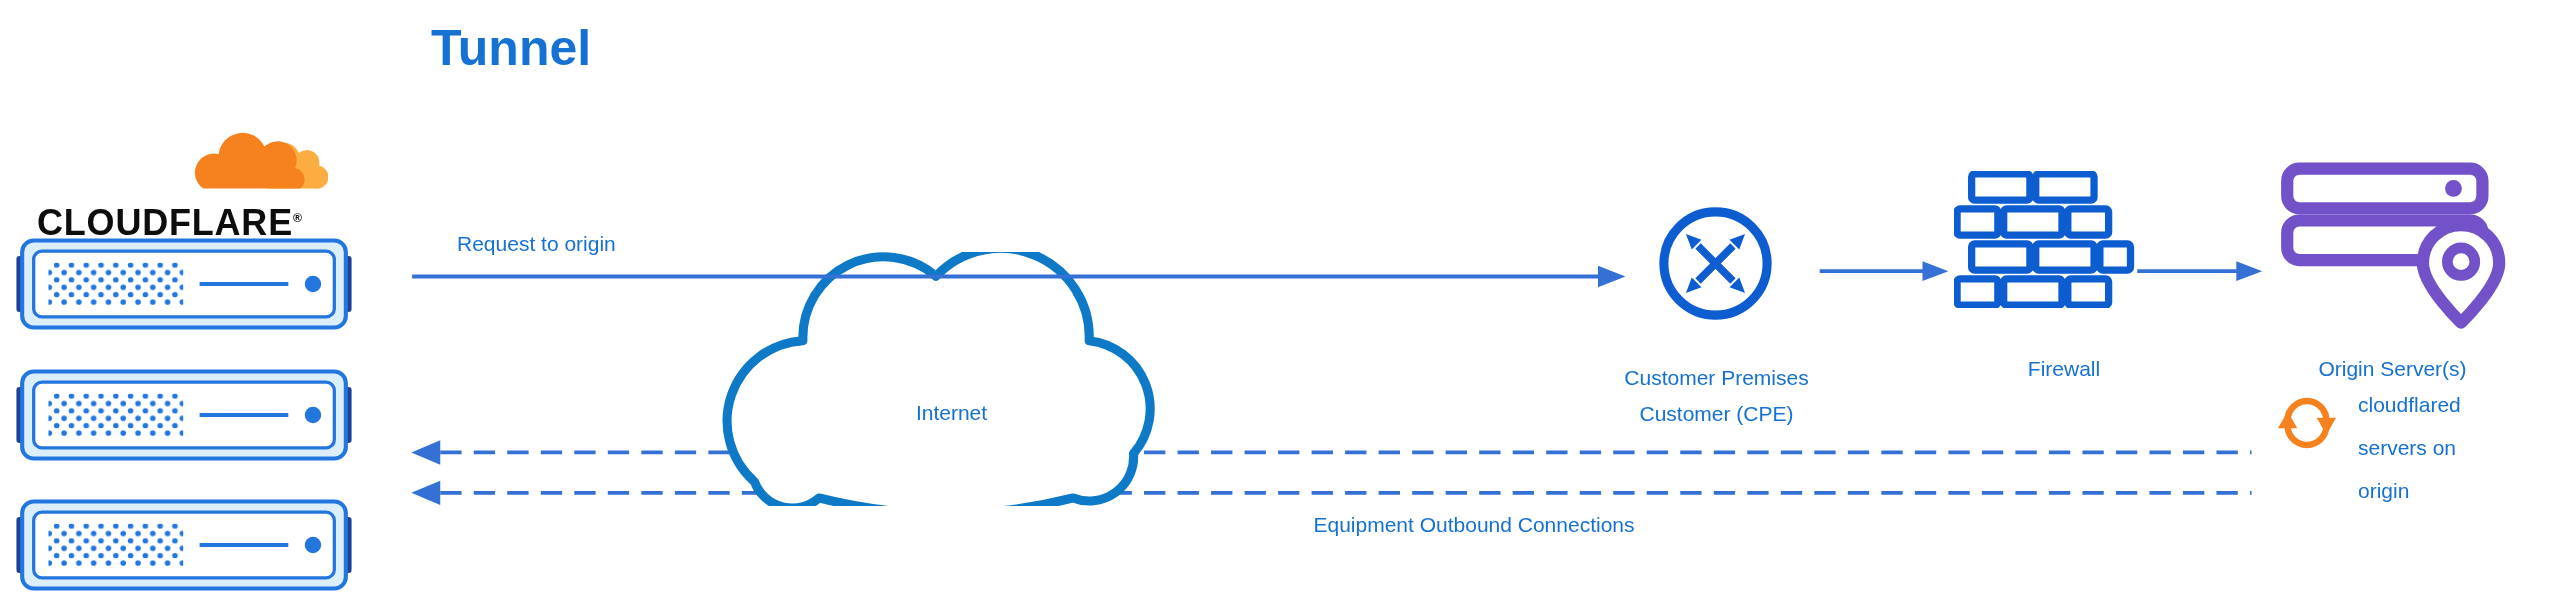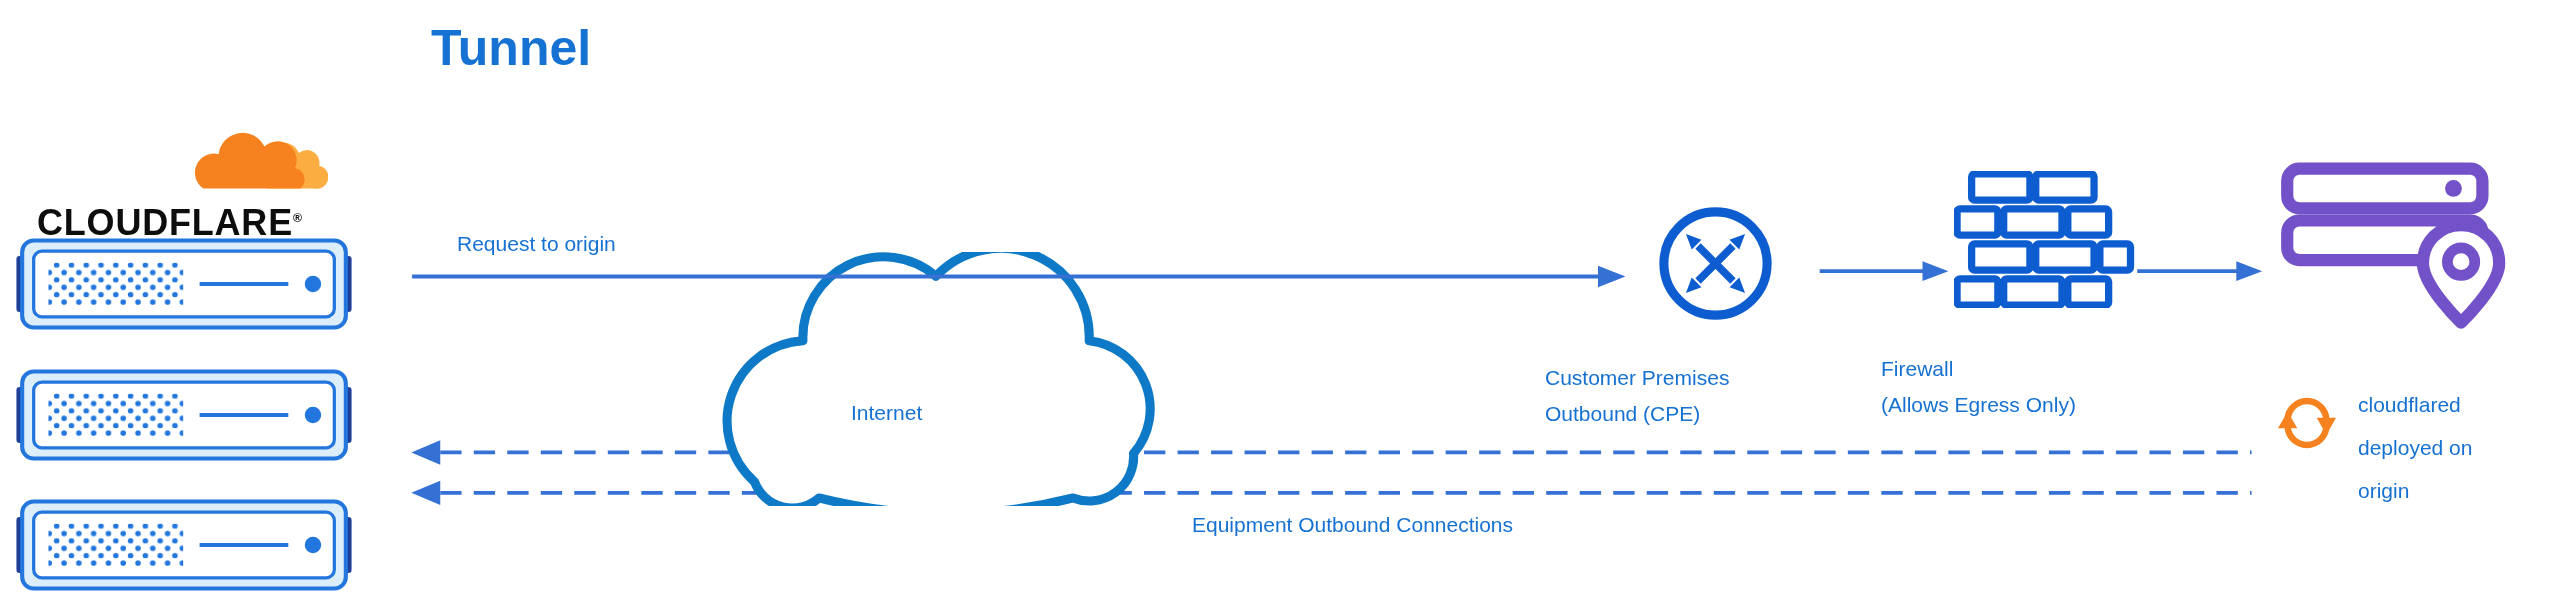--- a/index.html
+++ b/index.html
@@ -13,21 +13,21 @@
     --purple:#7352c9;
     --orange:#f6821f;
     --orange-light:#fbad41;
     --logo-black:#0d0d0d;
   }
   html,body{margin:0;padding:0;background:#fff;}
   #canvas{position:relative;width:2576px;height:617px;background:#fff;overflow:hidden;
           font-family:"Liberation Sans",sans-serif;margin-top:16px;}
   .abs{position:absolute;}
   .lbl{position:absolute;color:var(--text-blue);font-size:21px;line-height:36px;white-space:nowrap;}
-  .center{}
+  .center{text-align:center;}
   .title{position:absolute;left:431px;top:3px;color:var(--text-blue);font-size:50px;font-weight:600;}
   .wordmark{position:absolute;left:37px;top:186px;width:294px;text-align:left;
             color:var(--logo-black);font-size:36px;font-weight:800;letter-spacing:0.8px;white-space:nowrap;}
   .wordmark sup{font-size:12.2px;font-weight:700;vertical-align:super;}
   .server{position:absolute;width:338px;height:92px;}
   svg{display:block;}
   .cl-line{stroke:var(--line-blue);stroke-width:5;fill:none;}
   .cl-dash{stroke:var(--line-blue);stroke-width:5;fill:none;stroke-dasharray:28 16;}
   .cl-head{fill:var(--line-blue);stroke:none;}
 </style>
@@ -118,62 +118,62 @@
     <circle cx="85" cy="85" r="68" style="fill:#ffffff;stroke:var(--icon-blue);stroke-width:12"></circle>
     <line x1="62" y1="62" x2="108" y2="108" style="stroke:var(--icon-blue);stroke-width:10"></line>
     <line x1="108" y1="62" x2="62" y2="108" style="stroke:var(--icon-blue);stroke-width:10"></line>
     <polygon points="46,46 66.5,53.7 53.7,66.5" style="fill:var(--icon-blue)"></polygon>
     <polygon points="124,46 116.3,66.5 103.5,53.7" style="fill:var(--icon-blue)"></polygon>
     <polygon points="124,124 103.5,116.3 116.3,103.5" style="fill:var(--icon-blue)"></polygon>
     <polygon points="46,124 53.7,103.5 66.5,116.3" style="fill:var(--icon-blue)"></polygon>
   </svg>
   <div class="lbl center" style="left:1545px;top:344px;width:343px">
     <div>Customer Premises</div>
-    <div>Outbound (CPE)</div>
+    <div>Customer (CPE)</div>
   </div>
 
   <svg class="abs" style="left:1954px;top:155px" width="181" height="137" viewBox="0 0 124 94">
     <g style="fill:#ffffff;stroke:var(--icon-blue);stroke-width:5">
       <rect x="12" y="2" width="40" height="18" rx="2"></rect>
       <rect x="56" y="2" width="40" height="18" rx="2"></rect>
       <rect x="2" y="26" width="28" height="18" rx="2"></rect>
       <rect x="34" y="26" width="40" height="18" rx="2"></rect>
       <rect x="78" y="26" width="28" height="18" rx="2"></rect>
       <rect x="12" y="50" width="40" height="18" rx="2"></rect>
       <rect x="56" y="50" width="40" height="18" rx="2"></rect>
       <rect x="100" y="50" width="21" height="18" rx="2"></rect>
       <rect x="2" y="74" width="28" height="18" rx="2"></rect>
       <rect x="34" y="74" width="40" height="18" rx="2"></rect>
       <rect x="78" y="74" width="28" height="18" rx="2"></rect>
     </g>
   </svg>
   <div class="lbl center" style="left:1881px;top:335px;width:366px">
     <div>Firewall</div>
-    <div>(Allows Egress Only)</div>
   </div>
 
   <svg class="abs" style="left:2281px;top:145px" width="229" height="183" viewBox="0 0 150 120">
     <rect x="4" y="5" width="128" height="26" rx="8" style="fill:#ffffff;stroke:var(--purple);stroke-width:8"></rect>
     <circle cx="113" cy="18" r="5.5" style="fill:var(--purple)"></circle>
     <rect x="4" y="39" width="128" height="26" rx="8" style="fill:#ffffff;stroke:var(--purple);stroke-width:8"></rect>
     <circle cx="113" cy="52" r="5.5" style="fill:var(--purple)"></circle>
     <g>
       <path d="M 118 42 C 132 42 143 53 143 67 C 143 82 118 106 118 106 C 118 106 93 82 93 67 C 93 53 104 42 118 42 Z" style="fill:#ffffff;stroke:var(--purple);stroke-width:8;stroke-linejoin:round"></path>
       <circle cx="118" cy="66" r="9" style="fill:#ffffff;stroke:var(--purple);stroke-width:7"></circle>
     </g>
   </svg>
+  <div class="lbl center" style="left:2267px;top:335px;width:251px">Origin Server(s)</div>
 
   <svg class="abs" style="left:2276px;top:376px" width="62" height="62" viewBox="0 0 48 48">
     <path d="M 9 22 A 15 15 0 0 1 39 22" style="fill:none;stroke:var(--orange);stroke-width:5"></path>
     <polygon points="39,33 31.5,20 46.5,20" style="fill:var(--orange)"></polygon>
     <path d="M 39 26 A 15 15 0 0 1 9 26" style="fill:none;stroke:var(--orange);stroke-width:5"></path>
     <polygon points="9,15 1.5,28 16.5,28" style="fill:var(--orange)"></polygon>
   </svg>
   <div class="lbl" style="left:2358px;top:367px;line-height:43px">
     <div>cloudflared</div>
-    <div>deployed on</div>
+    <div>servers on</div>
     <div>origin</div>
   </div>
 
   <div class="lbl center" style="left:1192px;top:491px;width:564px">Equipment Outbound Connections</div>
 
 </div>
 
 
 </body></html>

